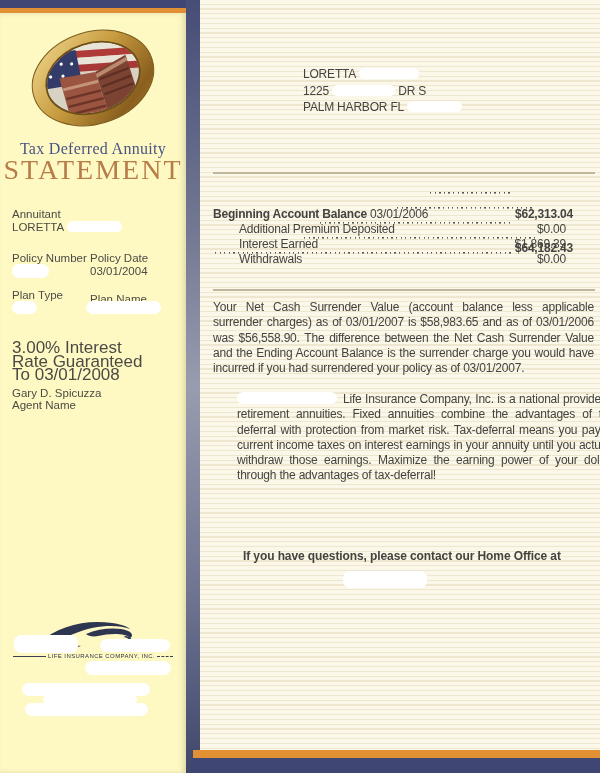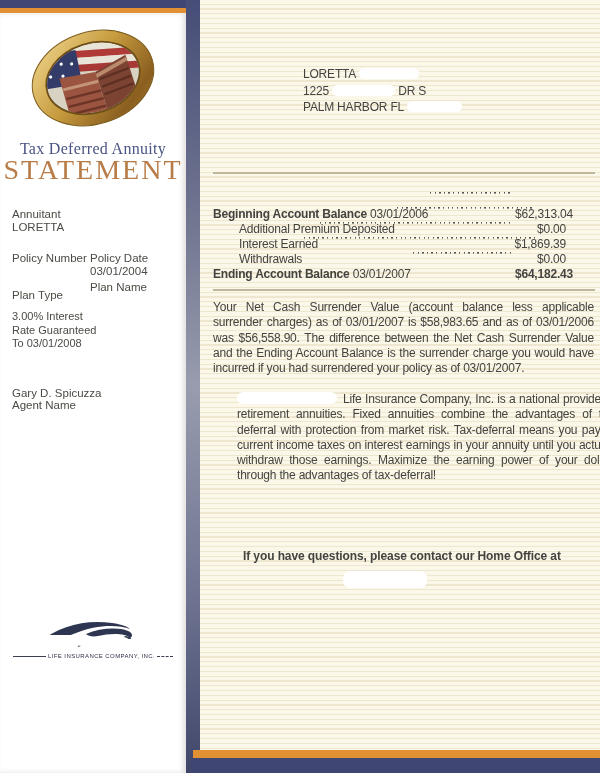--- a/index.html
+++ b/index.html
@@ -10,37 +10,37 @@
   
   .bar-top-navy    { position:absolute; left:0; top:0; width:201px; height:8px; background:#3f4673; }
   .bar-top-orange  { position:absolute; left:0; top:8px; width:199px; height:5px; background:#e19134; }
   .spine           { position:absolute; left:186px; top:0; width:14px; height:773px;
                      background:linear-gradient(180deg,#464d77 0%,#707590 28%,#989cae 50%,#6d7290 78%,#3f4669 100%); }
   .bar-bottom-orange { position:absolute; left:193px; top:750px; width:407px; height:8px; background:#e19134; }
   .bar-bottom-navy   { position:absolute; left:191px; top:758px; width:409px; height:15px; background:#3f4673; }
 
   
   .sidebar { position:absolute; left:0; top:13px; width:186px; height:760px;
-             background:#ffffff; box-shadow:inset -3px 0 5px rgba(60,55,40,.15); }
+             background:#fef9c3; box-shadow:inset -3px 0 5px rgba(60,55,40,.15); }
   .sidebar * { color:#4b4a44; }
   .medallion { position:absolute; left:23px; top:5px; }
   .cover-title1 { position:absolute; left:0; top:127px; width:100%; text-align:center;
                   font-family:"Liberation Serif", serif; font-size:16px; color:#4a5484; letter-spacing:.3px; }
   .cover-title2 { position:absolute; left:0; top:141px; width:100%; text-align:center;
                   font-family:"Liberation Serif", serif; font-size:28px; color:#b87c48; letter-spacing:2px; }
   .lbl { font-size:11.5px; line-height:13px; }
   .val { font-size:11.5px; line-height:13px; }
   .f-annuitant-lbl { position:absolute; left:12px; top:195px; }
   .f-annuitant-val { position:absolute; left:12px; top:208px; }
   .f-polnum-lbl { position:absolute; left:12px; top:239px; }
   .f-poldate-lbl { position:absolute; left:90px; top:239px; }
   .f-poldate-val { position:absolute; left:90px; top:252px; }
   .f-plantype-lbl { position:absolute; left:12px; top:276px; }
-  .f-planname-lbl { position:absolute; left:90px; top:268px; }
-  .f-rate { position:absolute; left:12px; top:297px; font-size:11px; line-height:13.5px; }
+  .f-planname-lbl { position:absolute; left:90px; top:280px;text-decoration:underline; }
+  .f-rate { position:absolute; left:12px; top:328px; font-size:17px; line-height:13.5px; }
   .f-agent-lbl { position:absolute; left:12px; top:361px;margin-top:25px; }
   .f-agent-val { position:absolute; left:12px; top:374px; }
   .disclaimer { position:absolute; left:17px; top:470px; width:152px;
                 font-family:"Liberation Serif", serif; font-style:italic; font-size:12.5px;
                 line-height:13.2px; text-align:justify; color:#3e3d37; }
   .eagle { position:absolute; left:38px; top:603px; }
   .caption-row { position:absolute; left:13px; top:640px; width:160px; display:flex; align-items:center; }
   .cap-line { flex:1; border-top:1px solid #3a3f52; }
   .cap-dash { width:16px; border-top:1px dashed #3a3f52; }
   .cap-text { font-size:6px; letter-spacing:.4px; color:#2e3347; white-space:nowrap; padding:0 2px; }
@@ -200,39 +200,38 @@
         <span class="redact-inline" style="width:55px;"></span>
       </div>
     </div>
 
     <div class="rule rule-top"></div>
 
     <div class="bal-table">
       <div class="bal-row">
         <span class="bal-lbl"><b>Beginning Account Balance</b>&nbsp;<span>03/01/2006</span></span>
         <span class="bal-dots"></span>
-        <span class="bal-amt" style="font-weight:normal;">$62,313.04</span>
+        <span class="bal-amt" style="font-weight:bold;">$62,313.04</span>
       </div>
       <div class="bal-row indent">
         <span class="bal-lbl">Additional Premium Deposited</span>
         <span class="bal-dots"></span>
         <span class="bal-amt">$0.00</span>
       </div>
       <div class="bal-row indent">
         <span class="bal-lbl">Interest Earned</span>
         <span class="bal-dots"></span>
         <span class="bal-amt">$1,869.39</span>
       </div>
       <div class="bal-row indent">
         <span class="bal-lbl">Withdrawals</span>
         <span class="bal-dots"></span>
         <span class="bal-amt">$0.00</span>
       </div>
       <div class="bal-row">
-        <span class="bal-lbl"><b>Ending Account Balance</b>&nbsp;<span>03/01/2007</span></span>
         <span class="bal-dots"></span>
         <span class="bal-amt" style="font-weight:bold;">$64,182.43</span>
       </div>
     </div>
 
     <div class="rule rule-bottom"></div>
 
     <div class="para para1">Your Net Cash Surrender Value (account balance less applicable surrender charges) as of 03/01/2007 is $58,983.65 and as of 03/01/2006 was $56,558.90.  The difference between the Net Cash Surrender Value and the Ending Account Balance is the surrender charge you would have incurred if you had surrendered your policy as of 03/01/2007.</div>
 
     <div class="para para2">

